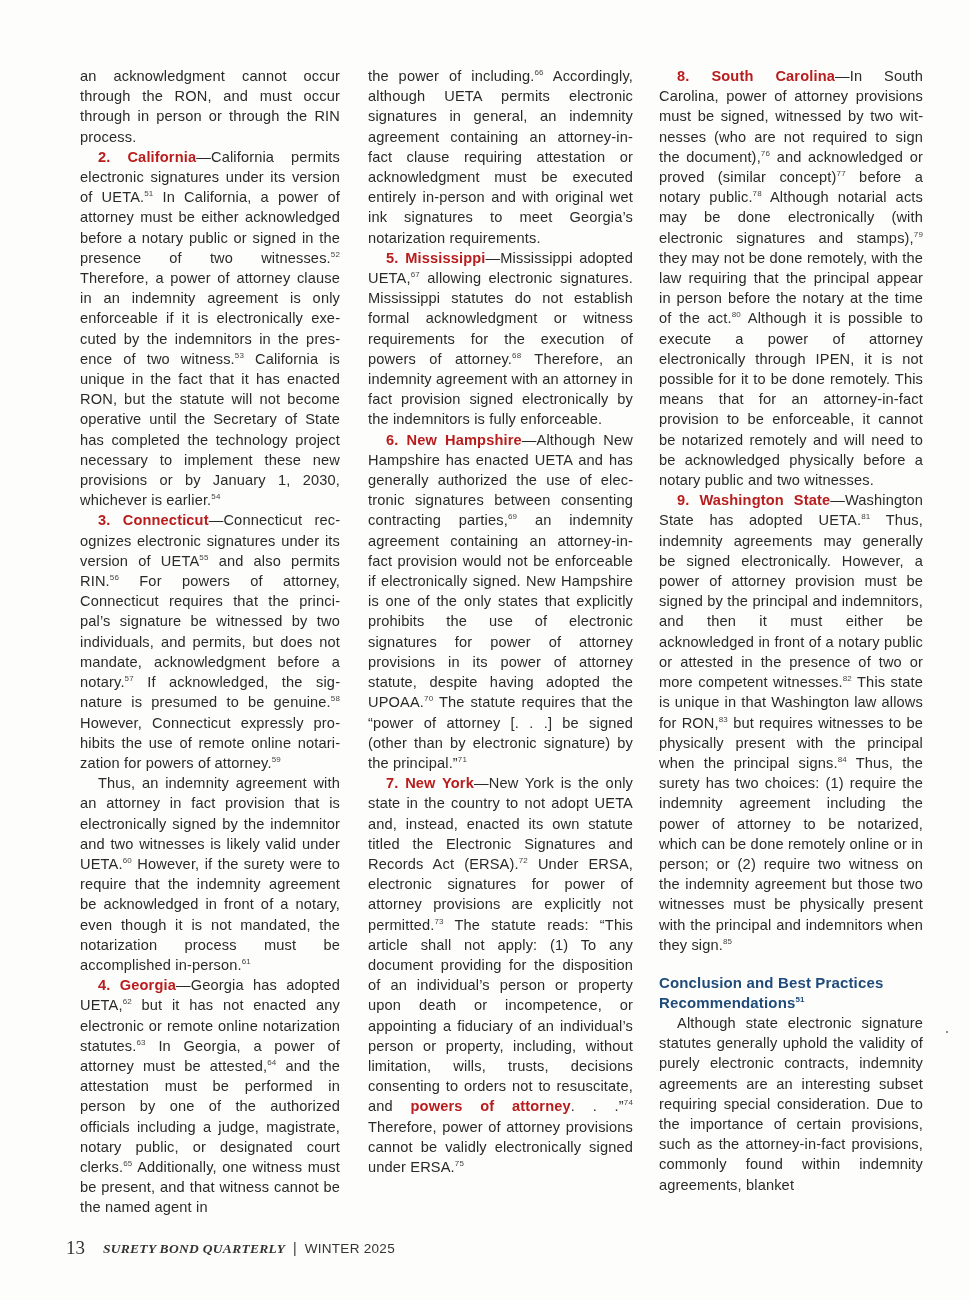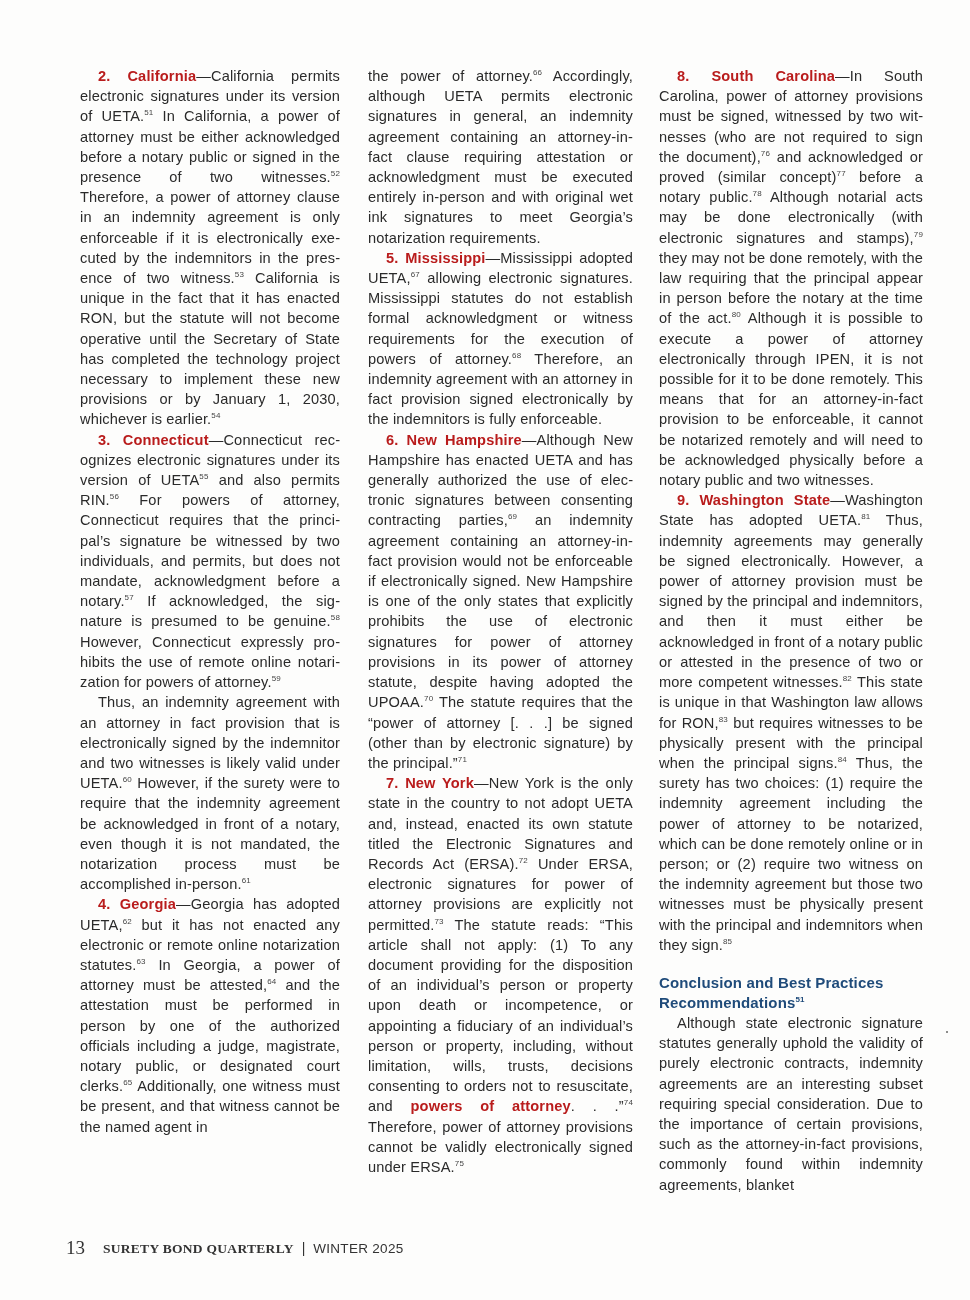--- a/index.html
+++ b/index.html
@@ -19,36 +19,37 @@
   .para.indent { text-indent: 18px; }
   .lead { font-weight: bold; color: #b91c1c; }
   sup { font-size: 8px; line-height: 0; vertical-align: 6px; color: #444; }
   .heading {
     margin: 18px 0 0 0; color: #1f4b7a; font-weight: bold; font-size: 15px; line-height: 20px;
     text-align: left;
   }
   .heading sup { color: #1f4b7a; font-weight: bold; }
   #footer { position: absolute; left: 66px; top: 1237px; font-size: 14px; color: #333; white-space: nowrap; }
   #page-num { font-family: "Liberation Serif", serif; font-size: 19px; margin-right: 14px; vertical-align: -1px; }
-  #pub { font-family: "Liberation Serif", serif; font-weight: bold; font-size: 13.5px; letter-spacing: 0.3px; }
+  #pub { font-family: "Liberation Serif", serif; font-weight: bold; font-size: 13.5px; letter-spacing: 0.3px; font-style: italic; }
   #sep { margin: 0 4px; }
   #issue { font-family: "Liberation Sans", sans-serif; font-size: 13.5px; letter-spacing: 0.3px; }
   #speck { position: absolute; left: 946px; top: 1031px; width: 2px; height: 2px; background: #666; border-radius: 50%; }
 </style>
 </head>
 <body>
 
 <div id="col1" class="col">
+    <p class="para"><span>an acknowledgment cannot occur through the RON, and must occur through in person or through the RIN process.</span></p>
     <p class="para indent"><span class="lead">2. California</span><span>—California permits electronic signatures under its ver­sion of UETA.</span><sup>51</sup><span> In California, a power of attorney must be either acknowl­edged before a notary public or signed in the presence of two witnesses.</span><sup>52</sup><span> Therefore, a power of attorney clause in an indemnity agreement is only enforceable if it is electronically exe­cuted by the indemnitors in the pres­ence of two witness.</span><sup>53</sup><span> California is unique in the fact that it has enacted RON, but the statute will not become operative until the Secretary of State has completed the technology project necessary to implement these new provisions or by January 1, 2030, whichever is earlier.</span><sup>54</sup></p>
     <p class="para indent"><span class="lead">3. Connecticut</span><span>—Connecticut rec­ognizes electronic signatures under its version of UETA</span><sup>55</sup><span> and also per­mits RIN.</span><sup>56</sup><span> For powers of attorney, Connecticut requires that the princi­pal’s signature be witnessed by two individuals, and permits, but does not mandate, acknowledgment before a notary.</span><sup>57</sup><span> If acknowledged, the sig­nature is presumed to be genuine.</span><sup>58</sup><span> However, Connecticut expressly pro­hibits the use of remote online notari­zation for powers of attorney.</span><sup>59</sup></p>
     <p class="para indent"><span>Thus, an indemnity agreement with an attorney in fact provision that is electronically signed by the indemni­tor and two witnesses is likely valid under UETA.</span><sup>60</sup><span> However, if the surety were to require that the indemnity agreement be acknowledged in front of a notary, even though it is not man­dated, the notarization process must be accomplished in-person.</span><sup>61</sup></p>
     <p class="para indent"><span class="lead">4. Georgia</span><span>—Georgia has adopted UETA,</span><sup>62</sup><span> but it has not enacted any electronic or remote online notariza­tion statutes.</span><sup>63</sup><span> In Georgia, a power of attorney must be attested,</span><sup>64</sup><span> and the attestation must be performed in person by one of the authorized officials including a judge, magis­trate, notary public, or designated court clerks.</span><sup>65</sup><span> Additionally, one wit­ness must be present, and that wit­ness cannot be the named agent in</span></p>
   </div>
 <div id="col2" class="col">
-    <p class="para"><span>the power of attorney.</span><sup>66</sup><span> Accordingly, although UETA permits electronic signatures in general, an indemnity agreement containing an attorney-in-fact clause requiring attestation or acknowledgment must be executed entirely in-person and with original wet ink signatures to meet Georgia’s notarization requirements.</span></p>
+    <p class="para"><span>the power of including.</span><sup>66</sup><span> Accordingly, although UETA permits electronic signatures in general, an indemnity agreement containing an attorney-in-fact clause requiring attestation or acknowledgment must be executed entirely in-person and with original wet ink signatures to meet Georgia’s notarization requirements.</span></p>
     <p class="para indent"><span class="lead">5. Mississippi</span><span>—Mississippi adopted UETA,</span><sup>67</sup><span> allowing electronic signa­tures. Mississippi statutes do not establish formal acknowledgment or witness requirements for the execu­tion of powers of attorney.</span><sup>68</sup><span> Therefore, an indemnity agreement with an attorney in fact provision signed elec­tronically by the indemnitors is fully enforceable.</span></p>
     <p class="para indent"><span class="lead">6. New Hampshire</span><span>—Although New Hampshire has enacted UETA and has generally authorized the use of elec­tronic signatures between consent­ing contracting parties,</span><sup>69</sup><span> an indemnity agreement containing an attorney-in-fact provision would not be enforce­able if electronically signed. New Hampshire is one of the only states that explicitly prohibits the use of elec­tronic signatures for power of attor­ney provisions in its power of attorney statute, despite having adopted the UPOAA.</span><sup>70</sup><span> The statute requires that the “power of attorney [. . .] be signed (other than by electronic signature) by the principal.”</span><sup>71</sup></p>
     <p class="para indent"><span class="lead">7. New York</span><span>—New York is the only state in the country to not adopt UETA and, instead, enacted its own statute titled the Electronic Signatures and Records Act (ERSA).</span><sup>72</sup><span> Under ERSA, electronic signatures for power of attorney provisions are explicitly not permitted.</span><sup>73</sup><span> The statute reads: “This article shall not apply: (1) To any document providing for the disposition of an individual’s person or property upon death or incom­petence, or appointing a fiduciary of an individual’s person or prop­erty, including, without limitation, wills, trusts, decisions consenting to orders not to resuscitate, and </span><span class="lead">powers of attorney</span><span>. . .”</span><sup>74</sup><span> Therefore, power of attorney provisions cannot be validly electronically signed under ERSA.</span><sup>75</sup></p>
   </div>
 <div id="col3" class="col">
     <p class="para indent"><span class="lead">8. South Carolina</span><span>—In South Carolina, power of attorney provisions must be signed, witnessed by two wit­nesses (who are not required to sign the document),</span><sup>76</sup><span> and acknowledged or proved (similar concept)</span><sup>77</sup><span> before a notary public.</span><sup>78</sup><span> Although notarial acts may be done electronically (with electronic signatures and stamps),</span><sup>79</sup><span> they may not be done remotely, with the law requiring that the principal appear in person before the notary at the time of the act.</span><sup>80</sup><span> Although it is pos­sible to execute a power of attorney electronically through IPEN, it is not possible for it to be done remotely. This means that for an attorney-in-fact provision to be enforceable, it cannot be notarized remotely and will need to be acknowledged physically before a notary public and two witnesses.</span></p>
     <p class="para indent"><span class="lead">9. Washington State</span><span>—Washington State has adopted UETA.</span><sup>81</sup><span> Thus, indemnity agreements may generally be signed electronically. However, a power of attorney provision must be signed by the principal and indem­nitors, and then it must either be acknowledged in front of a notary public or attested in the presence of two or more competent witnesses.</span><sup>82</sup><span> This state is unique in that Washington law allows for RON,</span><sup>83</sup><span> but requires witnesses to be physically present with the principal when the princi­pal signs.</span><sup>84</sup><span> Thus, the surety has two choices: (1) require the indemnity agreement including the power of attorney to be notarized, which can be done remotely online or in per­son; or (2) require two witness on the indemnity agreement but those two witnesses must be physically pres­ent with the principal and indemnitors when they sign.</span><sup>85</sup></p>
     <h3 class="heading"><span>Conclusion and Best Practices Recommendations</span><sup>51</sup></h3>
     <p class="para indent"><span>Although state electronic signature statutes generally uphold the validity of purely electronic contracts, indem­nity agreements are an interesting subset requiring special consider­ation. Due to the importance of certain provisions, such as the attorney-in-fact provisions, commonly found within indemnity agreements, blanket</span></p>
   </div>

